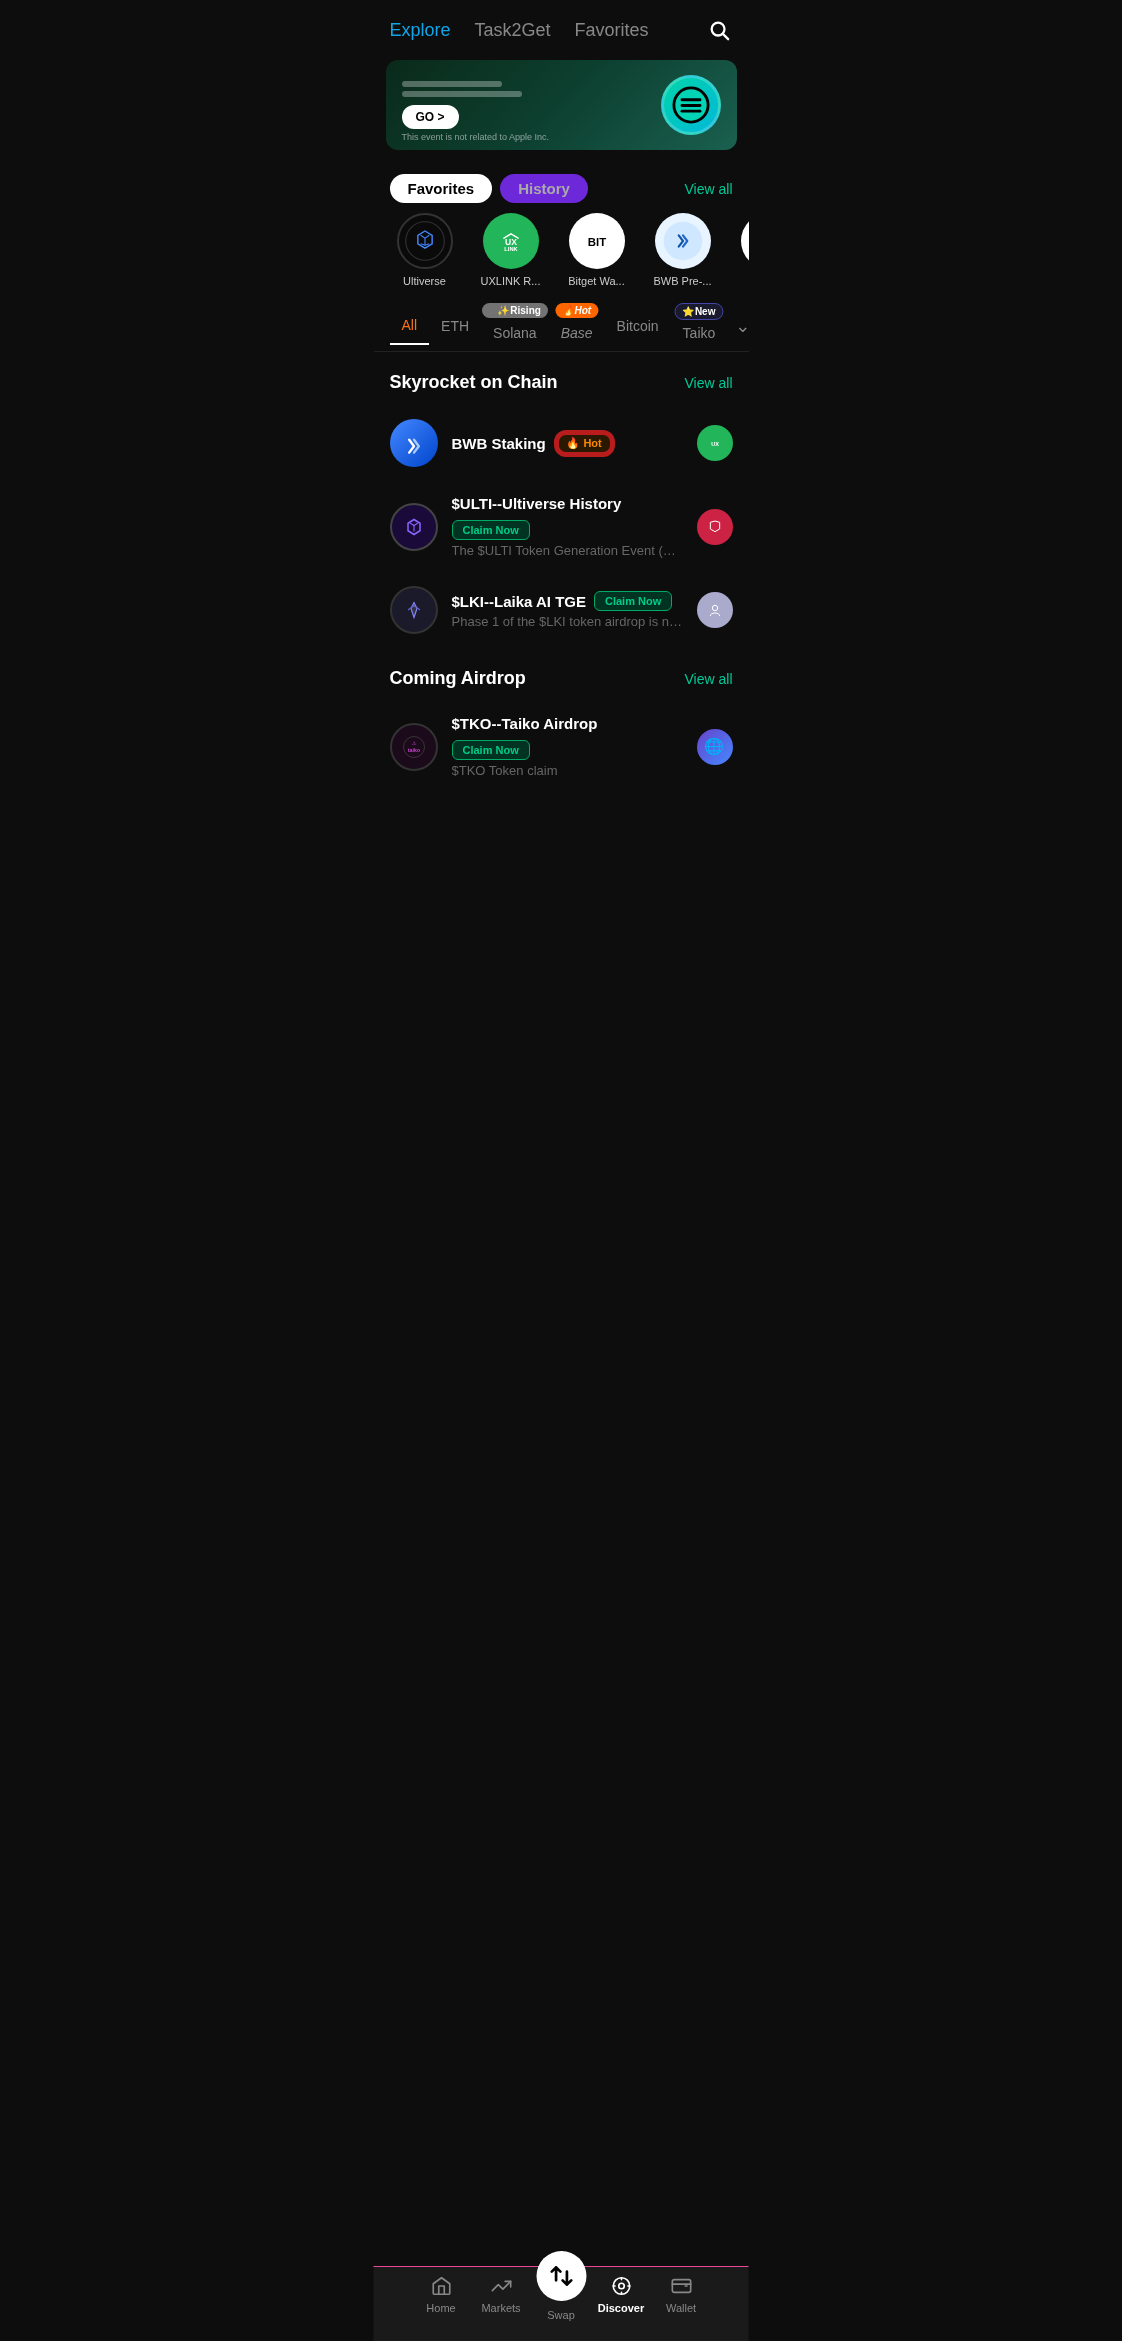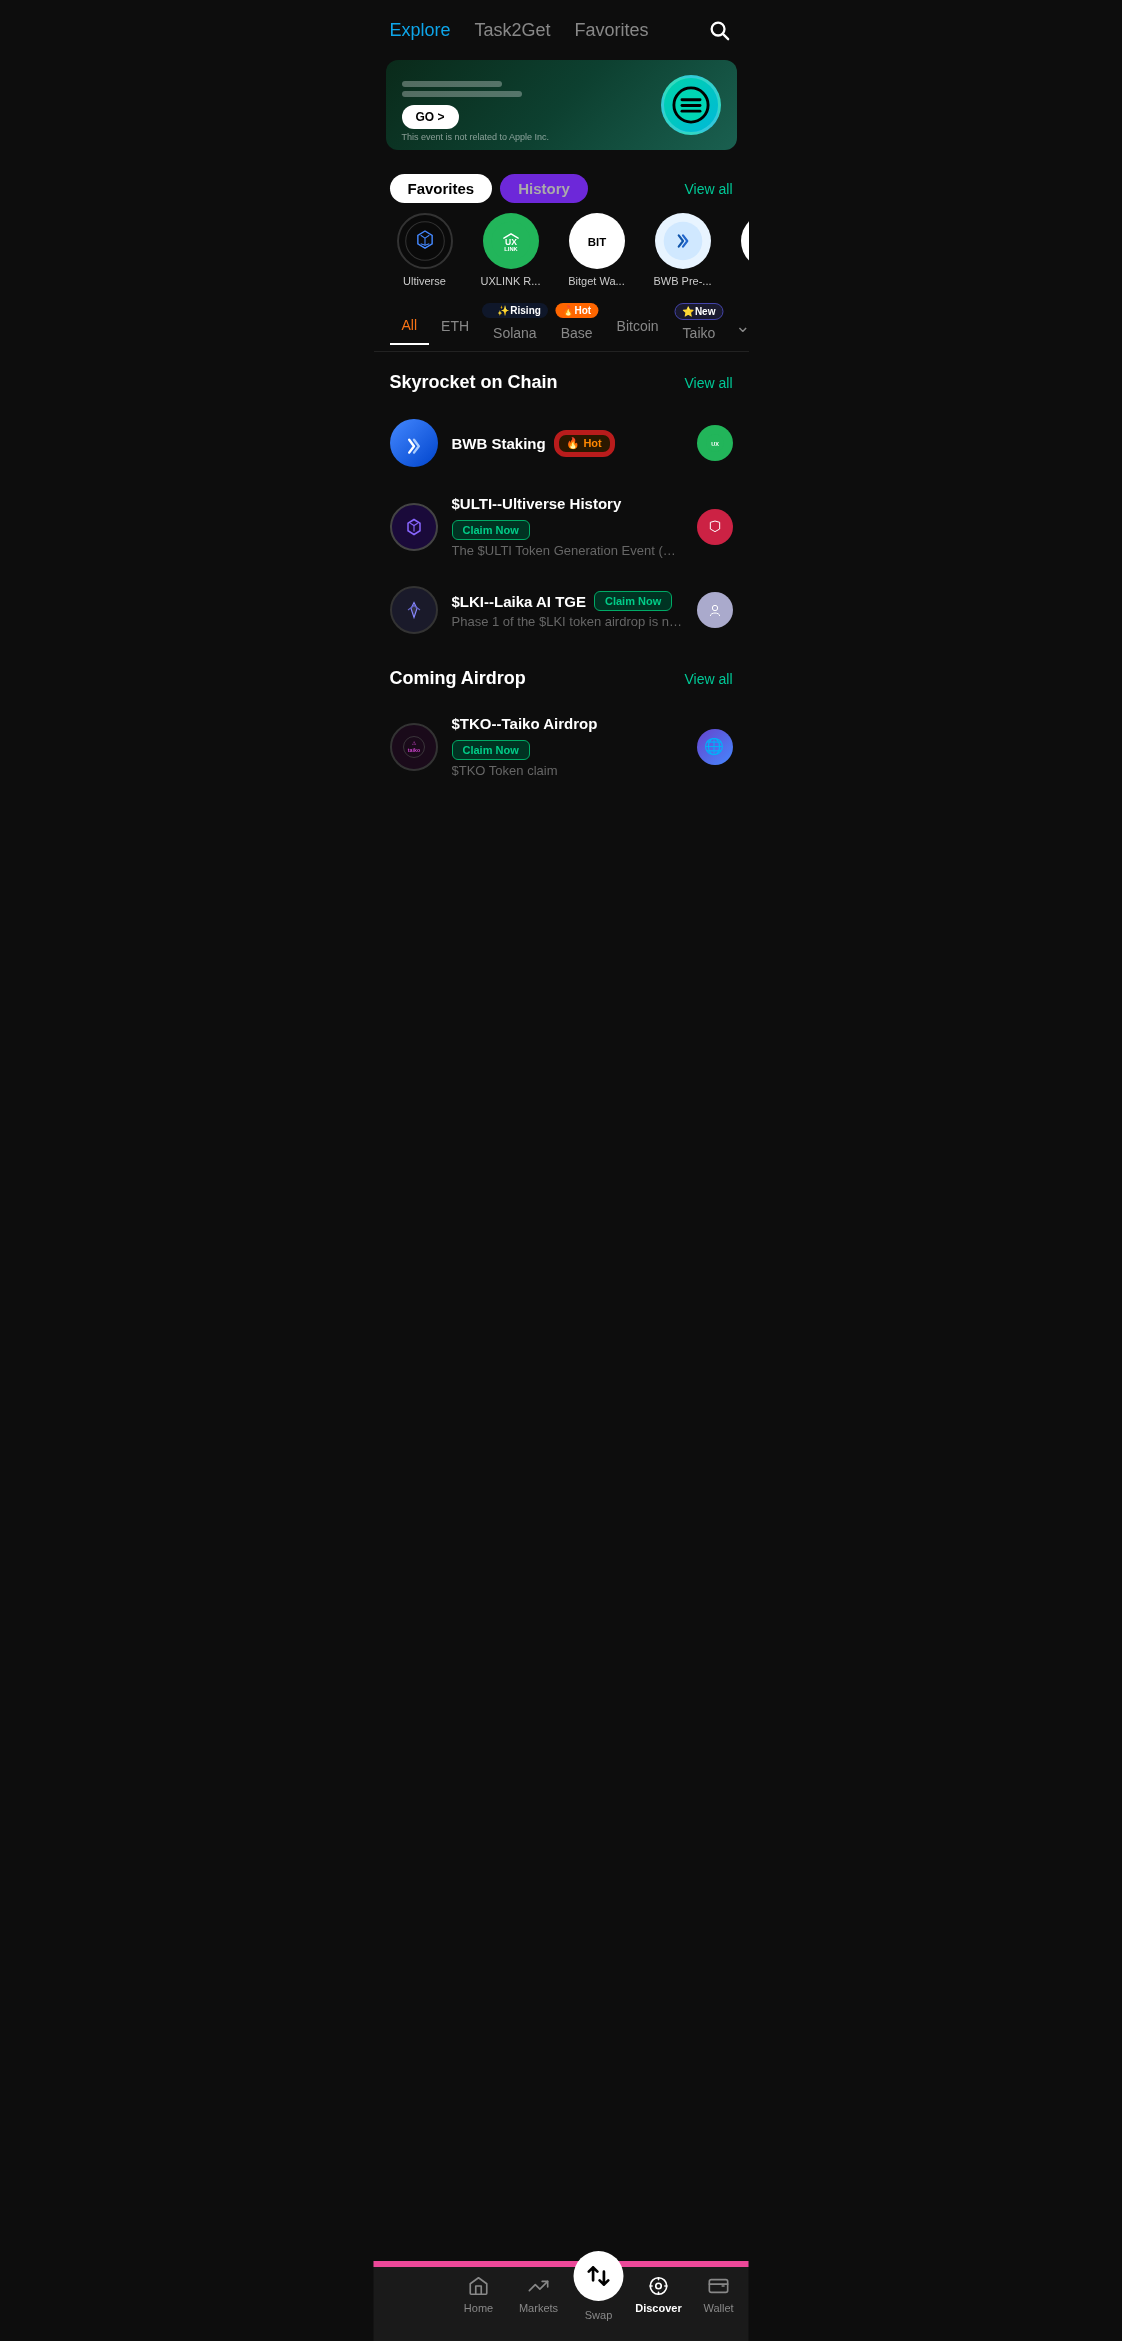--- a/index.html
+++ b/index.html
@@ -216,21 +216,21 @@
       position: absolute;
       top: -8px;
       left: 50%;
       transform: translateX(-50%);
       font-size: 10px;
       padding: 2px 7px;
       border-radius: 10px;
       font-weight: 600;
       white-space: nowrap;
     }
-    .badge-rising { background: #0f172a; color: #fff; padding-left: 16px; }
+    .badge-rising { background: #737373; color: #fff; padding-left: 16px; }
     .badge-hot { background: #ff6600; color: #fff; }
     .badge-new { background: #1a1a2e; color: #fff; border: 1px solid #4444aa; }
     .filter-dropdown {
       padding: 0 8px 10px;
       color: #888;
       font-size: 18px;
       cursor: pointer;
     }
 
     
@@ -321,24 +321,24 @@
     }
 
     
     .bottom-nav {
       position: fixed;
       bottom: 0;
       left: 50%;
       transform: translateX(-50%);
       width: 375px;
       background: #1a1a1a;
-      border-top: 6px solid #ec4899;
-      display: flex;
-      align-items: center;
-      justify-content: flex-end;
+      border-top: 1px solid #ec4899;
+      display: flex;
+      align-items: center;
+      justify-content: center;
       padding: 0 0 20px;
       z-index: 100;
     }
     .nav-item {
       display: flex;
       flex-direction: column;
       align-items: center;
       gap: 4px;
       cursor: pointer;
       min-width: 60px;
@@ -474,21 +474,21 @@
   <div class="filter-tab active-filter">
     <span class="filter-tab-label">All</span>
   </div>
   <div class="filter-tab">
     <span class="filter-tab-label">ETH</span>
   </div>
   <div class="filter-tab" style="padding-top: 14px;">
     <span class="filter-badge badge-rising">✨Rising</span>
     <span class="filter-tab-label">Solana</span>
   </div>
-  <div class="filter-tab" style="padding-top: 14px;">
+  <div class="filter-tab" style="padding-top: 14px; font-style: italic;">
     <span class="filter-badge badge-hot">🔥Hot</span>
     <span class="filter-tab-label">Base</span>
   </div>
   <div class="filter-tab">
     <span class="filter-tab-label">Bitcoin</span>
   </div>
   <div class="filter-tab" style="padding-top: 14px;">
     <span class="filter-badge badge-new">⭐New</span>
     <span class="filter-tab-label">Taiko</span>
   </div>

